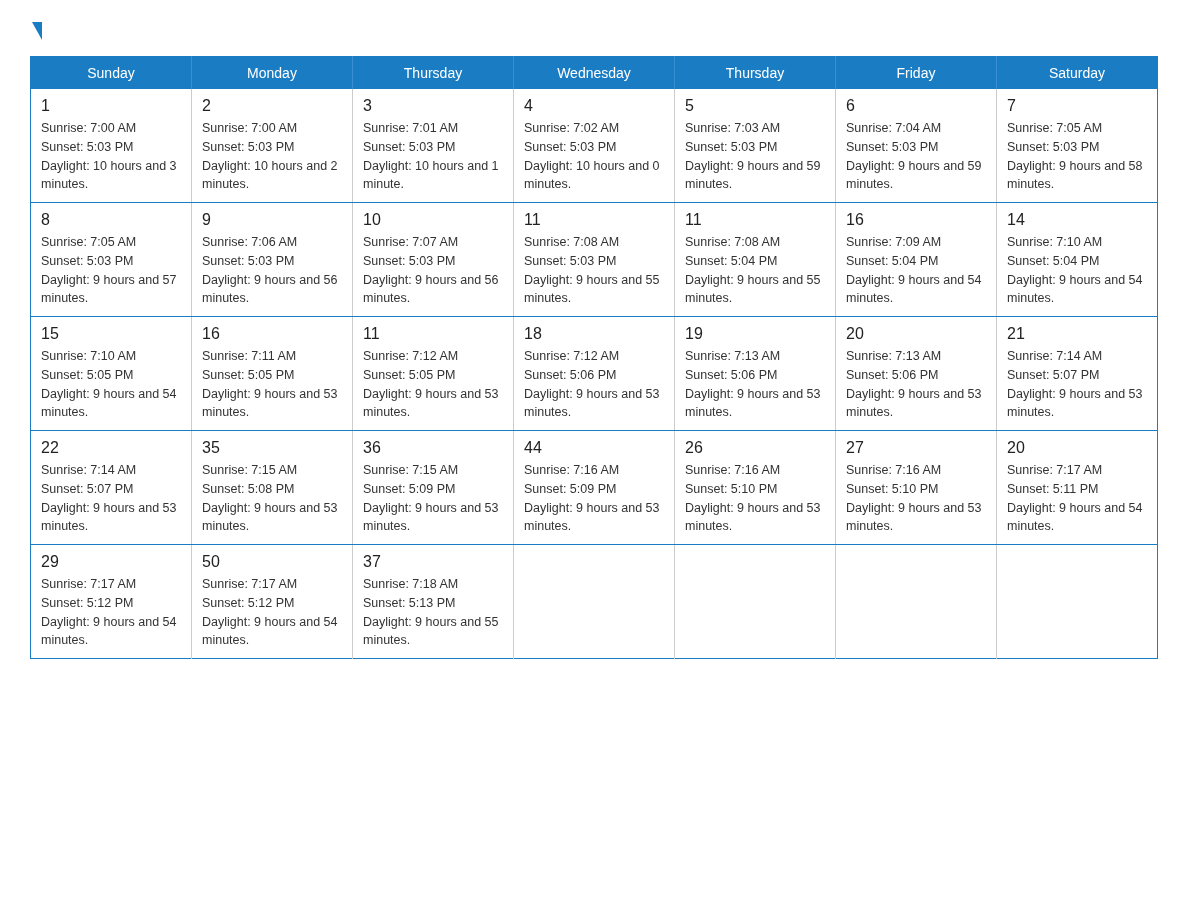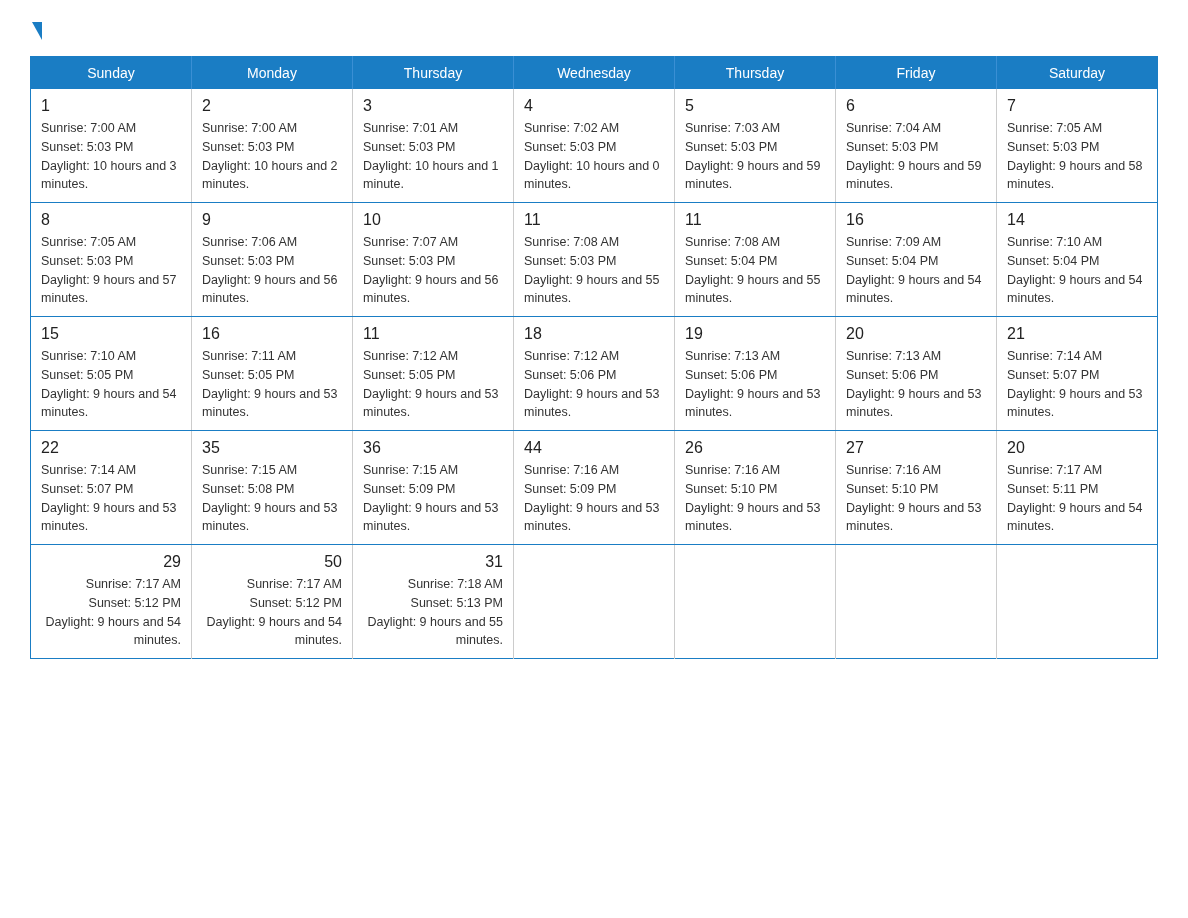--- a/index.html
+++ b/index.html
@@ -85,21 +85,20 @@
       font-size: 12.5px;
       color: #333;
       width: 14.28%;
       min-height: 90px;
     }
     .calendar-table td:last-child {
       border-right: none;
     }
     .calendar-table tr:last-child td {
       border-bottom: none;
-      text-align: right;
     }
     .day-number {
       font-size: 16px;
       font-weight: normal;
       color: #222;
       margin-bottom: 4px;
       display: block;
     }
     .day-info {
       font-size: 12.5px;
@@ -263,21 +262,21 @@
       <tr>
         <td>
           <span class="day-number">29</span>
           <div class="day-info">Sunrise: 7:17 AM<br>Sunset: 5:12 PM<br>Daylight: 9 hours and 54 minutes.</div>
         </td>
         <td>
           <span class="day-number">50</span>
           <div class="day-info">Sunrise: 7:17 AM<br>Sunset: 5:12 PM<br>Daylight: 9 hours and 54 minutes.</div>
         </td>
         <td>
-          <span class="day-number">31</span>
+          <span class="day-number">37</span>
           <div class="day-info">Sunrise: 7:18 AM<br>Sunset: 5:13 PM<br>Daylight: 9 hours and 55 minutes.</div>
         </td>
         <td class="empty-cell"></td>
         <td class="empty-cell"></td>
         <td class="empty-cell"></td>
         <td class="empty-cell"></td>
       </tr>
     </tbody>
 </table>
 

